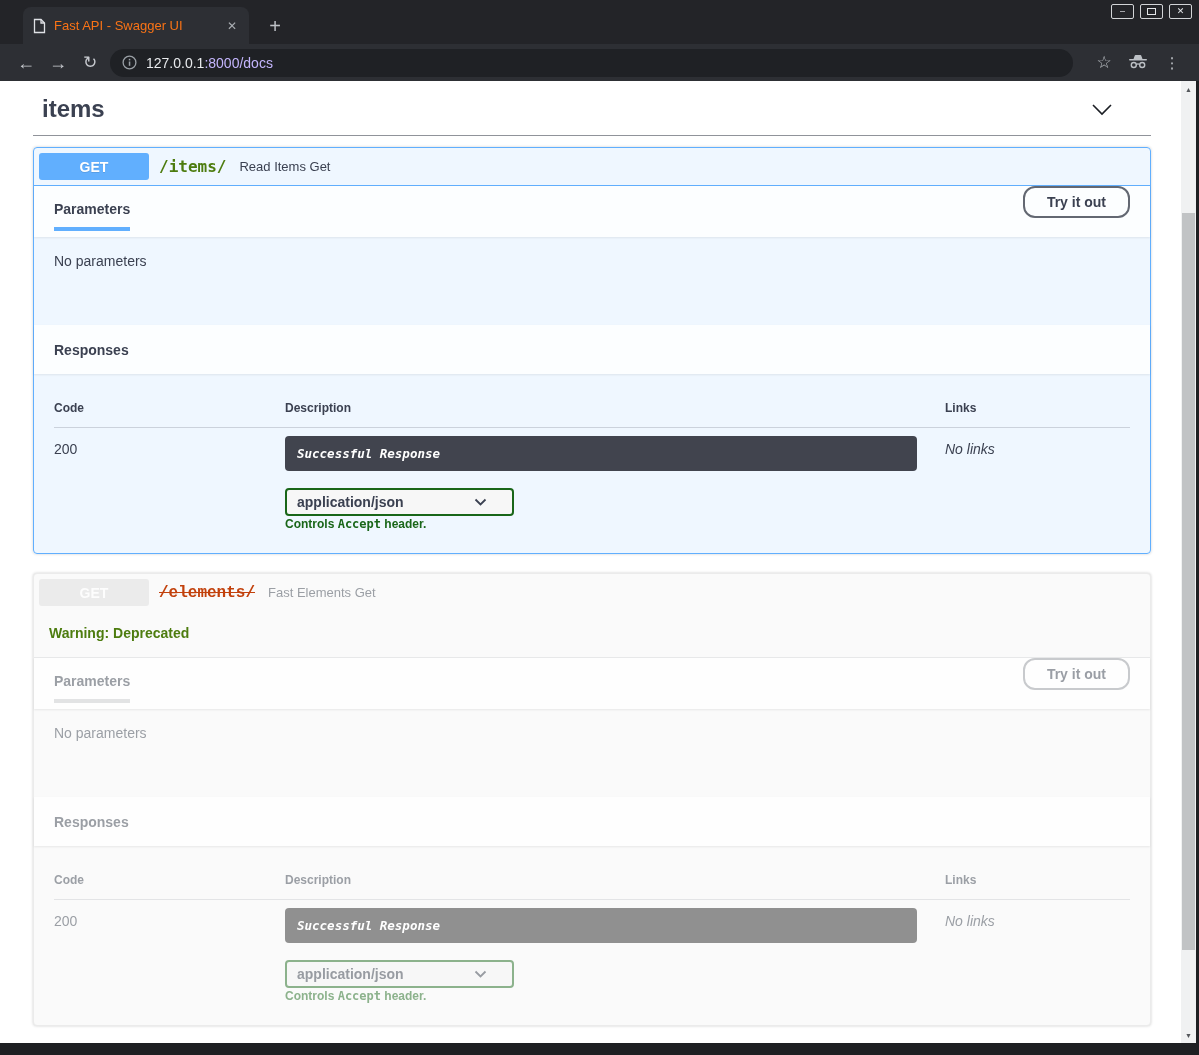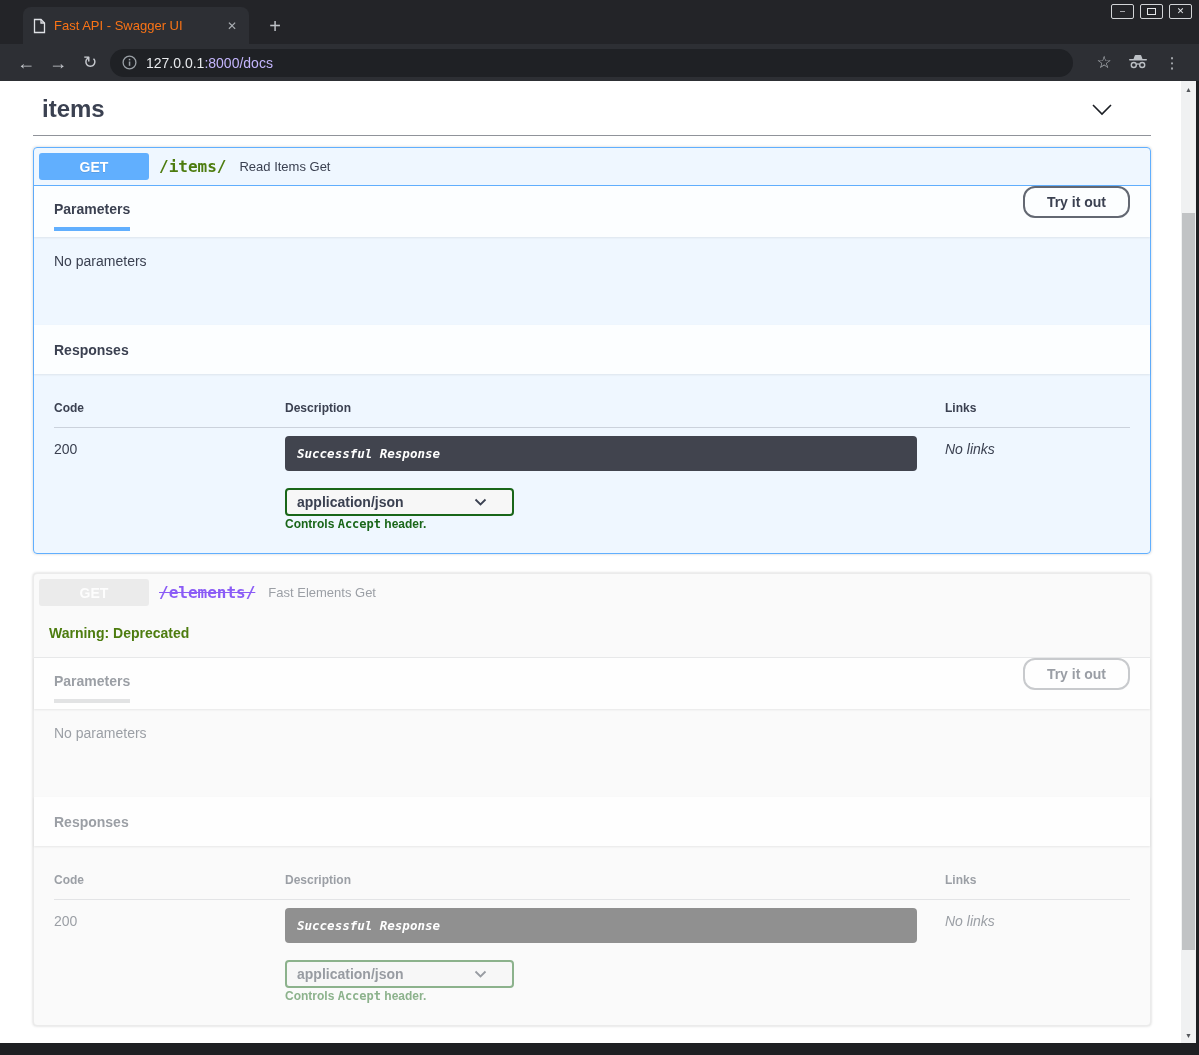--- a/index.html
+++ b/index.html
@@ -55,21 +55,21 @@
   .opblock.op-get { border:1px solid #61affe; background:rgba(97,175,254,.1); }
   .opblock.op-deprecated { border:1px solid #ebebeb; background:#fafafa; margin-top:19px; }
 
   .op-summary { display:flex; align-items:center; padding:5px; }
   .op-get .op-summary { border-bottom:1px solid #61affe; }
   .method-badge { width:110px; height:27px; border-radius:3px; background:#61affe; color:#ffffff;
     font-size:14px; font-weight:bold; display:flex; align-items:center; justify-content:center;
     text-shadow:0 1px 0 rgba(0,0,0,.1); }
   .op-deprecated .method-badge { background:#ebebeb; color:#fdfdfd; text-shadow:none; }
   .op-path { margin-left:10px; font-family:"DejaVu Sans Mono", monospace; font-size:16px; font-weight:bold; color:#4d7c0f; }
-  .op-deprecated .op-path { color:#8b5cf6; text-decoration:line-through; }
+  .op-deprecated .op-path { color:#c2410c; text-decoration:line-through;font-family:Liberation Mono, monospace; }
   .op-desc { margin-left:13px; font-size:13px; color:#3b4151; }
   .op-deprecated .op-desc { color:#9b9fa5; }
 
   .deprecated-warning { padding:14px 15px 16px; font-size:14px; font-weight:bold; color:#4d7c0f;
     border-bottom:1px solid #e8e9ea; }
 
   .section-header { height:51px; display:flex; align-items:flex-start; padding:0 20px;
     background:rgba(255,255,255,.8); box-shadow:0 1px 2px rgba(0,0,0,.08); }
   .params-label { font-size:14px; font-weight:bold; color:#3b4151; display:inline-block;
     padding:15px 0 10px; border-bottom:4px solid #61affe; }

